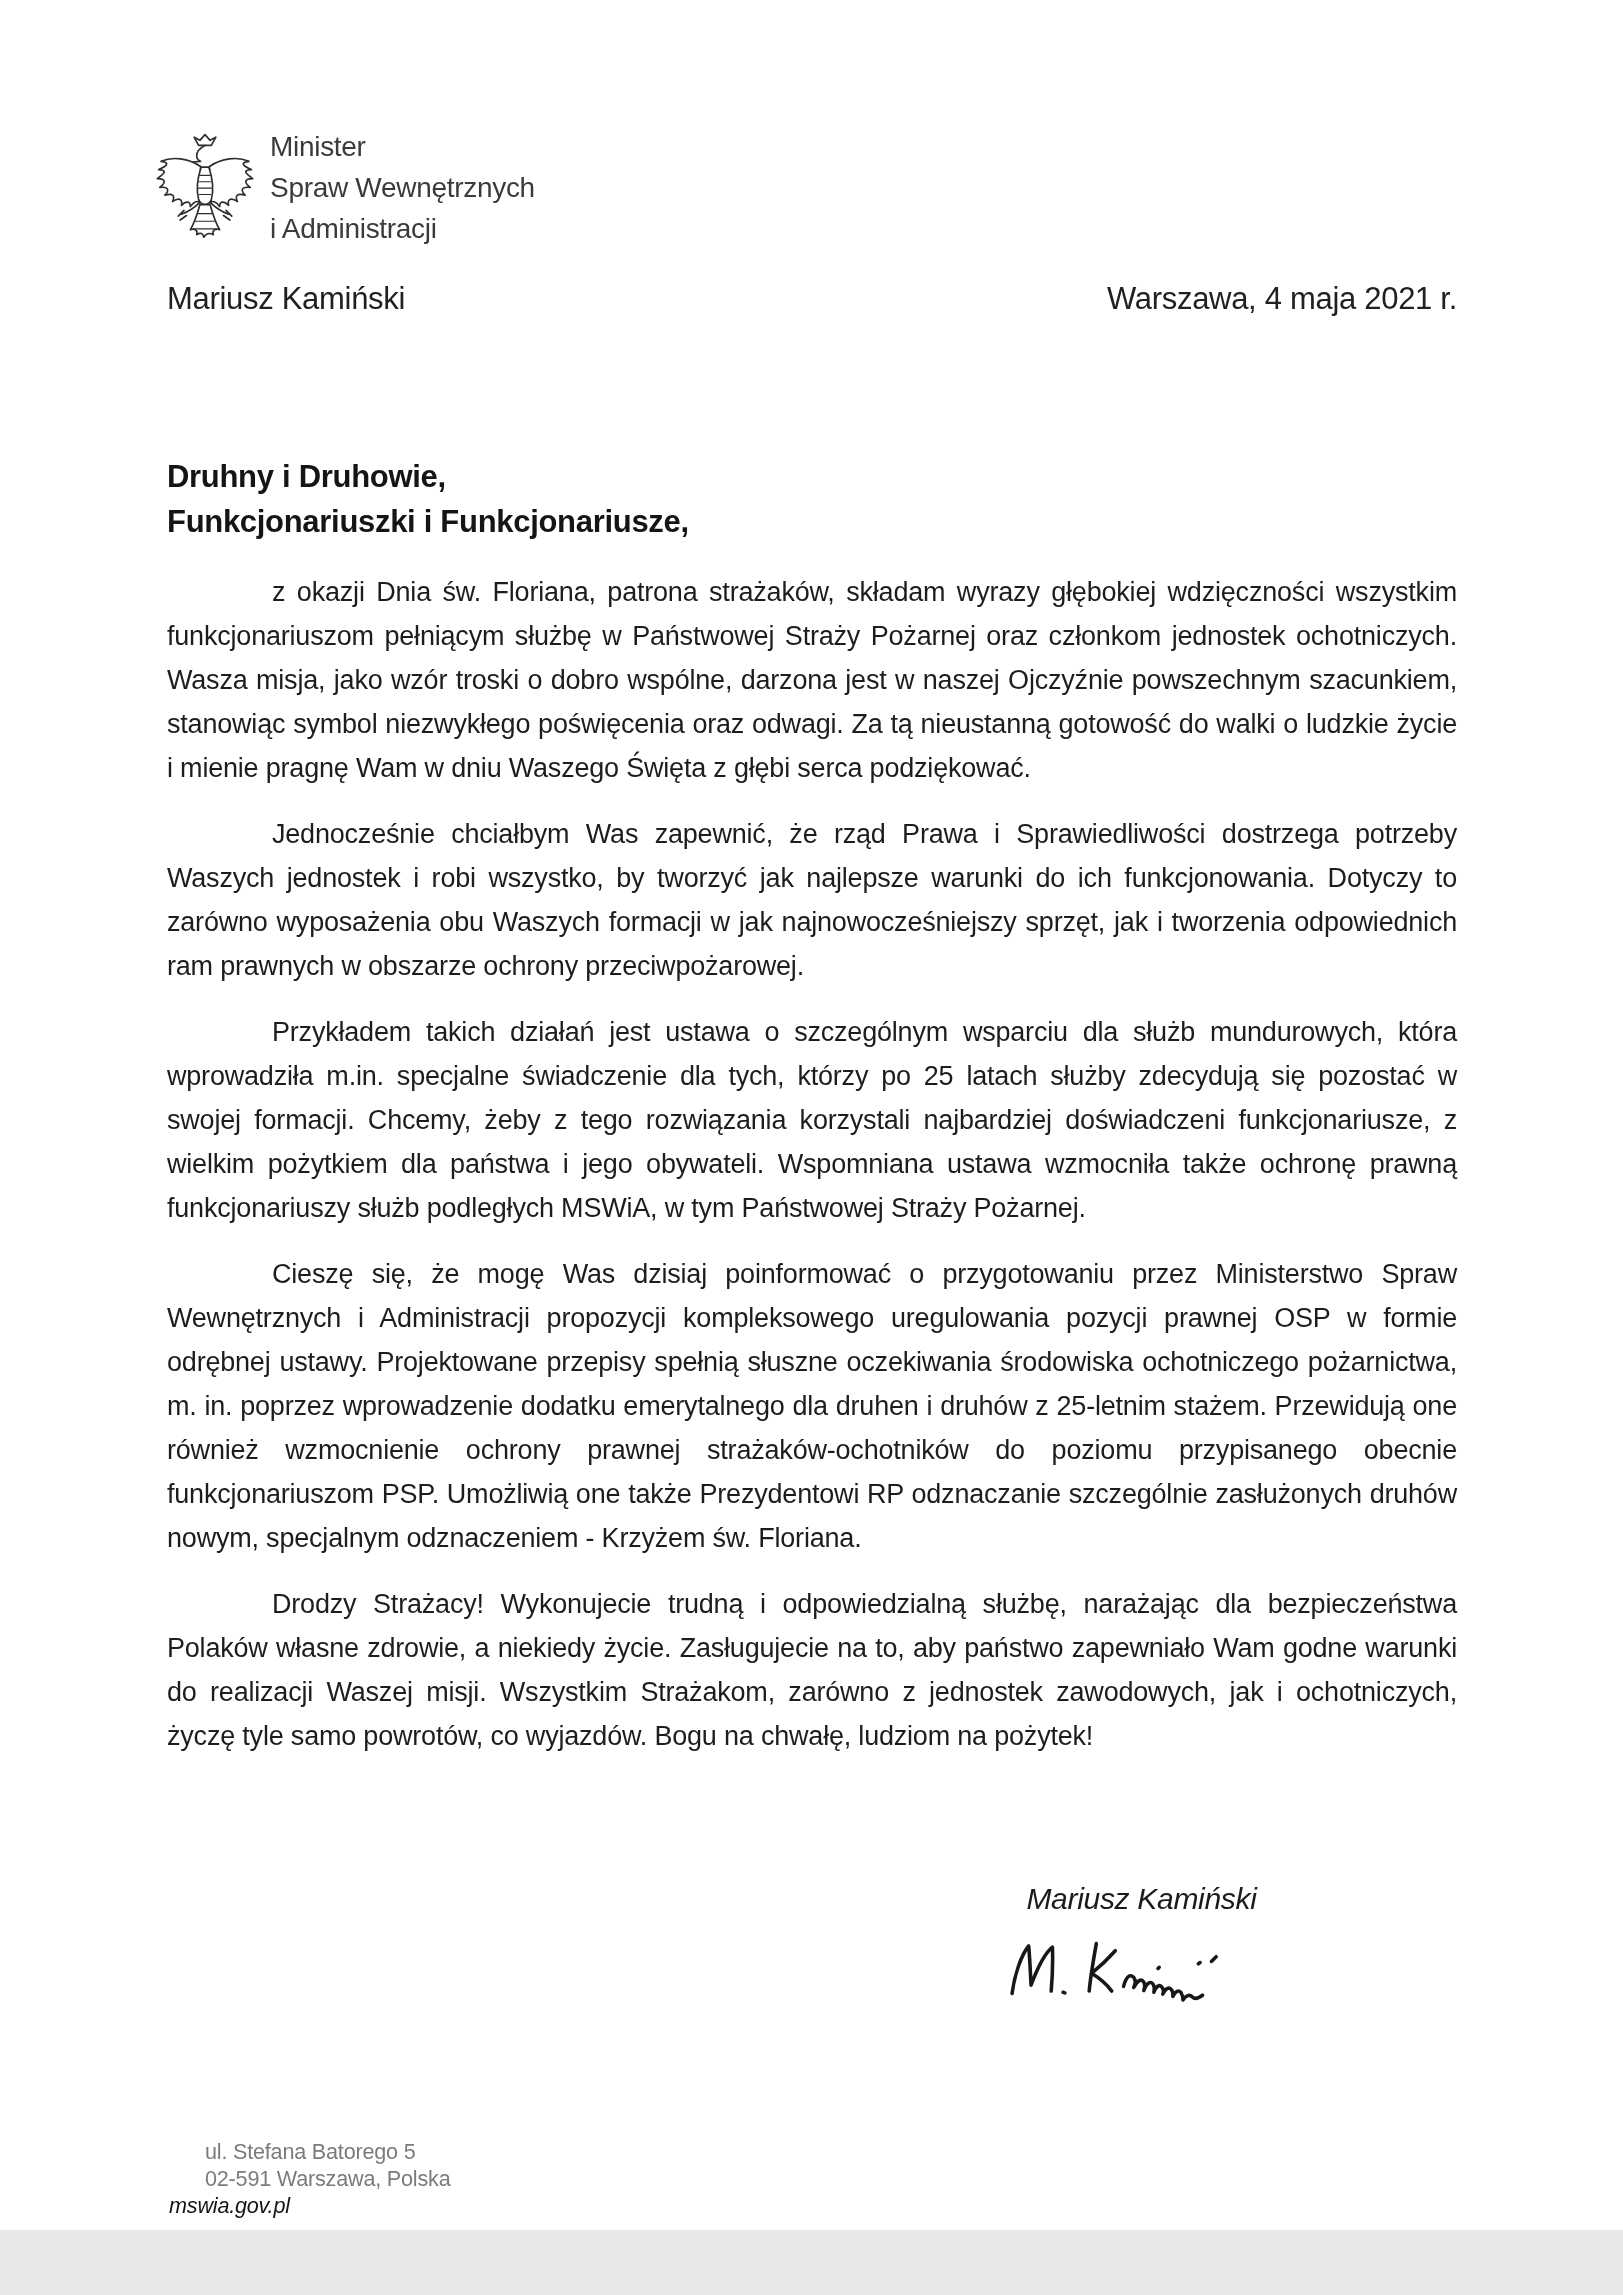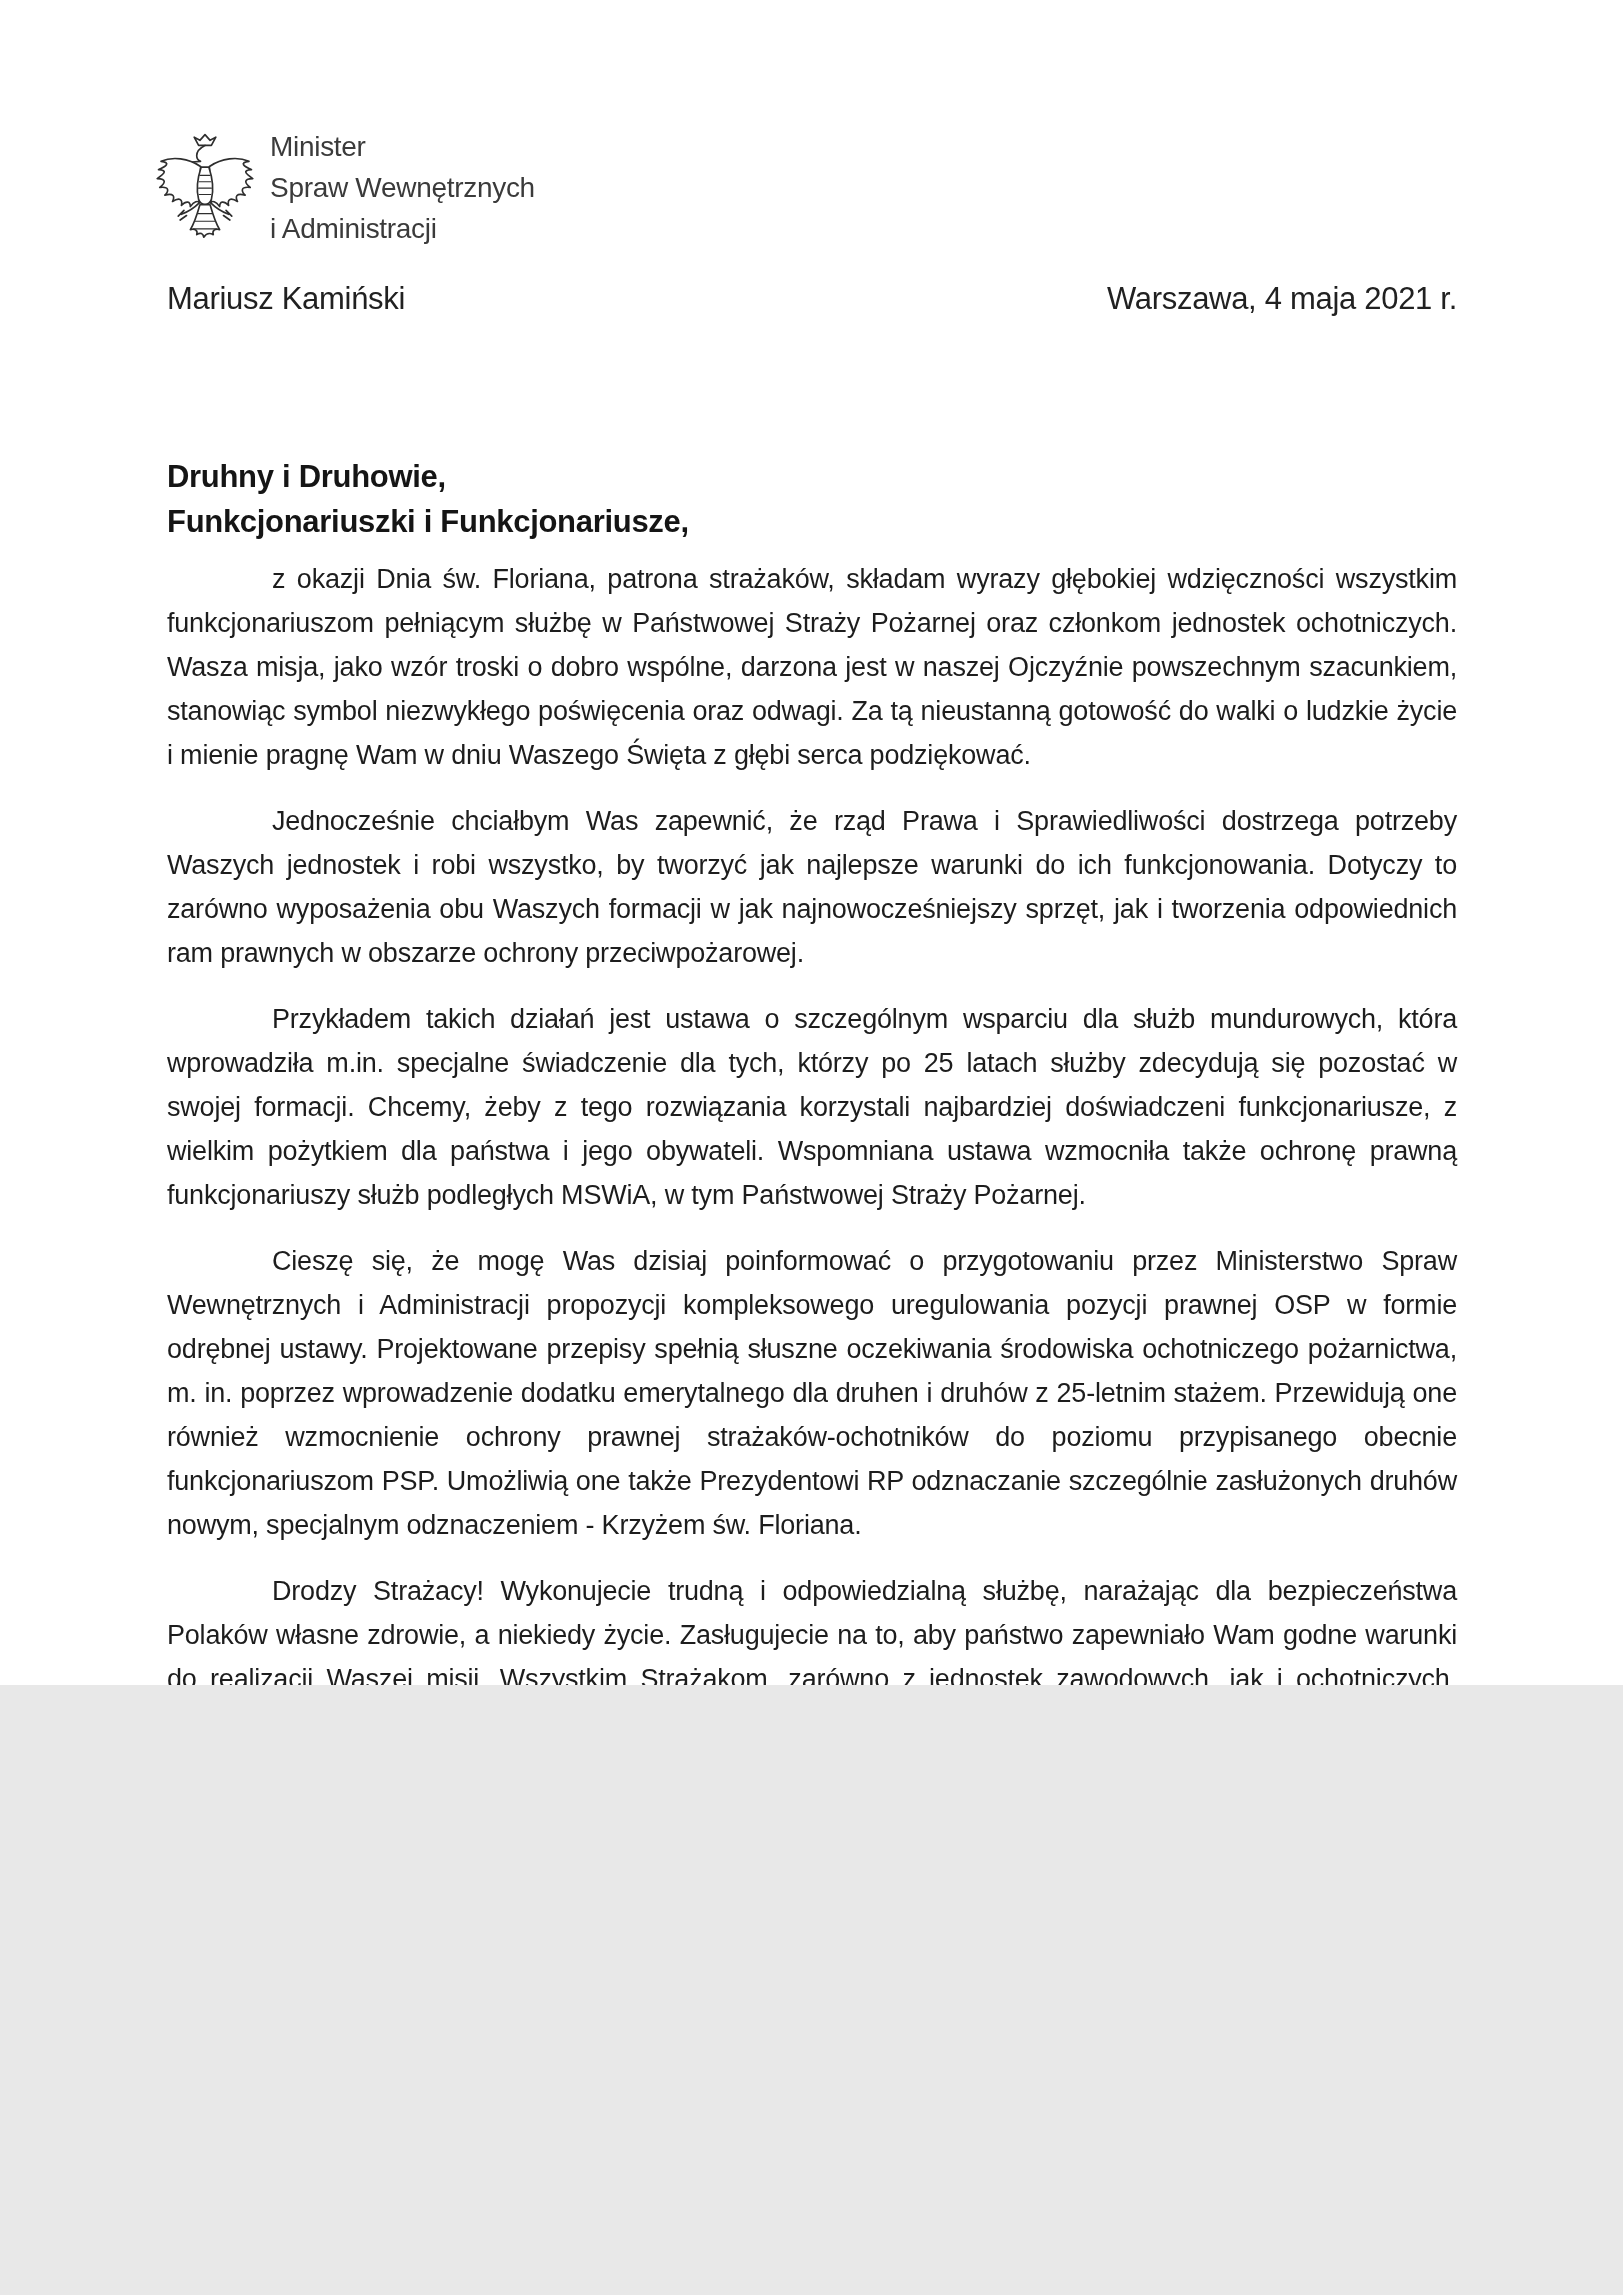--- a/index.html
+++ b/index.html
@@ -1,18 +1,18 @@
 <!DOCTYPE html>
 <html lang="pl" style="font-size:10.5px"><head>
 <meta charset="utf-8">
 <style>
   html,body { margin:0; padding:0; background:#e8e8e8; }
   .page {
     position:relative;
-    width:1623px; height:1685px;
+    width:1623px; height:2230px;
     margin:0 auto;
     background:#ffffff;
     font-family:"Liberation Sans", sans-serif;
     overflow:hidden;
   }
   
   .emblem {
     position:absolute; left:154px; top:130px;
     width:102px; height:115px;
   }
@@ -28,21 +28,21 @@
   }
   
   .letter-body {
     position:absolute; left:167px; top:454px; width:1290px;
     color:#1d1d1d;
   }
   .salutation {
     font-weight:bold; font-size:31px; line-height:45px;
     color:#151515; letter-spacing:-0.3px;
   }
-  .paras { margin-top:13px; }
+  .paras { margin-top:26px; }
   p.para {
     margin:0 0 22px 0;
     font-size:27px; line-height:44px;
     text-align:justify; text-indent:105px;
     letter-spacing:-0.2px;
     color:#1d1d1d;
   }
   
   .signature {
     position:absolute; left:821px; top:1882px; width:641px;

